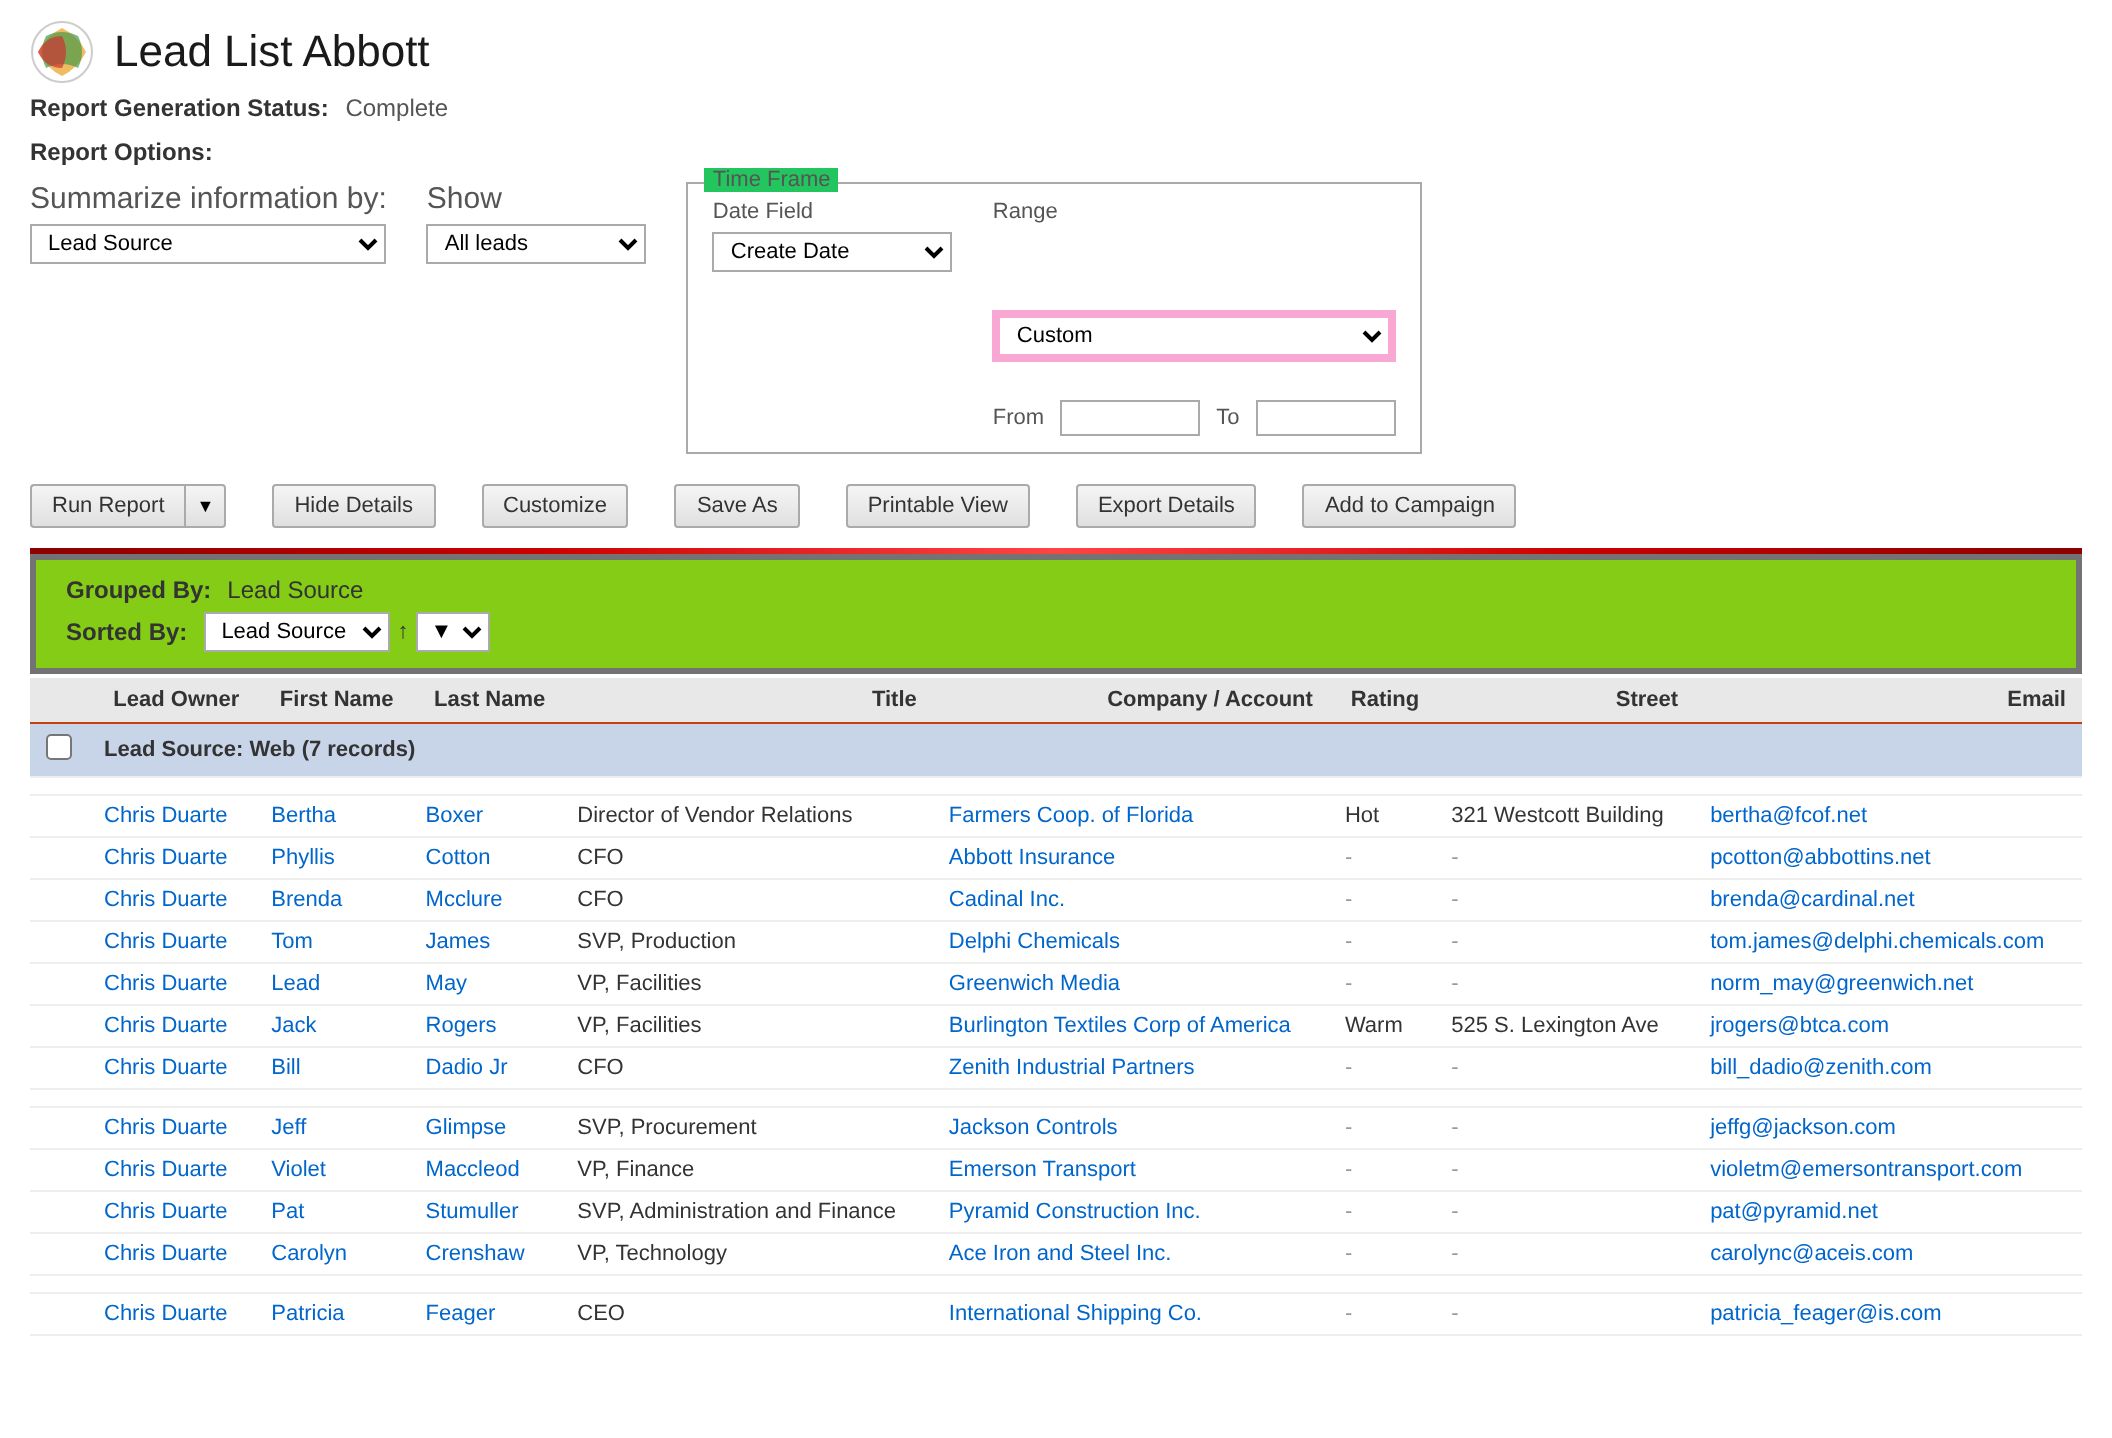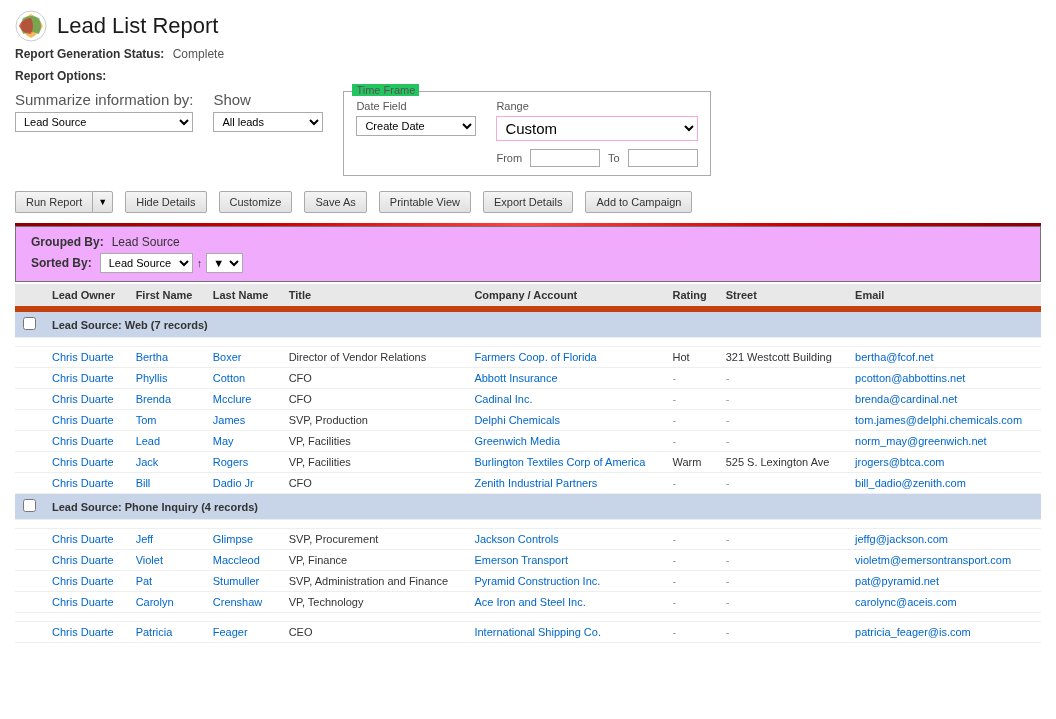--- a/index.html
+++ b/index.html
@@ -18,65 +18,65 @@
     .option-group { display: flex; flex-direction: column; gap: 4px; }
     .option-group label { font-size: 15px; color: #555; }
     .option-group select { font-size: 11px; padding: 2px 4px; border: 1px solid #aaa; background: #fff; min-width: 110px; }
     
     .timeframe-box { border: 1px solid #aaa; padding: 8px 12px; position: relative; }
     .timeframe-legend { position: absolute; top: -8px; left: 8px; background: #22c55e; padding: 0 4px; font-size: 11px; color: #555; }
     .timeframe-inner { display: flex; gap: 20px; align-items: flex-start; }
     .timeframe-field { display: flex; flex-direction: column; gap: 4px; }
     .timeframe-field label { font-size: 11px; color: #555; }
     .timeframe-field select { font-size: 11px; padding: 2px 4px; border: 1px solid #aaa; background: #fff; min-width: 120px; }
-    .range-group { display: flex; flex-direction: column; gap: 4px; }
+    .range-group { display: flex; flex-direction: column; gap: 15px; }
     .range-group label { font-size: 11px; color: #555; }
-    .range-group select { font-size: 15px; padding: 2px 4px; border: 1px solid #f9a8d4; background: #fff; min-width: 130px; }
+    .range-group select { font-size: 11px; padding: 2px 4px; border: 4px solid #f9a8d4; background: #fff; min-width: 130px; margin-top: 28px; }
     .from-to-row { display: flex; gap: 8px; align-items: center; margin-top: 4px; }
     .from-to-row label { font-size: 11px; color: #555; }
     .from-to-row input { width: 70px; font-size: 11px; padding: 2px 4px; border: 1px solid #aaa; }
     
-    .toolbar { display: flex; gap: 12px; margin-bottom: 10px; flex-wrap: wrap; }
+    .toolbar { display: flex; gap: 23px; margin-bottom: 10px; flex-wrap: wrap; }
     .btn { font-size: 11px; padding: 4px 10px; border: 1px solid #aaa; background: linear-gradient(to bottom, #f5f5f5, #e0e0e0); cursor: pointer; color: #333; border-radius: 2px; }
     .btn-split { display: flex; align-items: stretch; }
     .btn-split .btn-main { border-right: none; border-radius: 2px 0 0 2px; }
     .btn-split .btn-arrow { padding: 4px 5px; border-radius: 0 2px 2px 0; font-size: 9px; border: 1px solid #aaa; background: linear-gradient(to bottom, #f5f5f5, #e0e0e0); cursor: pointer; }
     
     .red-divider { height: 3px; background: linear-gradient(to right, #8b0000, #cc0000, #ff4444, #cc0000, #8b0000); margin-bottom: 0; }
     
-    .grouping-panel { background: #f0abfc; border: 1px solid #737373; padding: 8px 15px; margin-bottom: 2px; }
+    .grouping-panel { background: #84cc16; border: 3px solid #737373; padding: 8px 15px; margin-bottom: 2px; }
     .grouping-row { display: flex; align-items: center; gap: 8px; margin-bottom: 4px; font-size: 12px; }
     .grouping-row:last-child { margin-bottom: 0; }
     .grouping-key { font-weight: bold; color: #333; }
     .grouping-value { color: #333; }
     .sort-select { display: flex; align-items: center; gap: 4px; }
     .sort-select select { font-size: 11px; padding: 2px 4px; border: 1px solid #aaa; background: #fff; }
     .sort-arrow { font-size: 11px; color: #333; }
     
     .data-table { width: 100%; border-collapse: collapse; font-size: 11px; }
-    .data-table th { background: #e8e8e8; padding: 5px 8px; text-align: left; font-weight: bold; color: #333; border-bottom: 6px solid #c2410c; white-space: nowrap; }
+    .data-table th { background: #e8e8e8; padding: 5px 8px; text-align: right; font-weight: bold; color: #333; border-bottom: 1px solid #c2410c; white-space: nowrap; }
     .data-table td { padding: 4px 8px; border-bottom: 1px solid #eee; vertical-align: middle; }
     .group-header td { background: #c8d4e8; font-weight: bold; padding: 5px 8px; }
     .data-table a { color: #0066cc; text-decoration: none; }
     .checkbox-col { width: 20px; }
     .data-table input[type="checkbox"] { margin: 0; }
     
     .dash { color: #999; }
   </style>
 </head>
 <body>
 
 <div class="page-header">
   <svg class="logo" viewBox="0 0 32 32">
     <circle cx="16" cy="16" r="15" fill="#fff" stroke="#ccc" stroke-width="1"></circle>
     <path d="M16 4 Q24 8 28 16 Q24 24 16 28 Q8 24 4 16 Q8 8 16 4Z" fill="#e8a020" opacity="0.7"></path>
     <path d="M8 8 Q16 4 24 8 Q28 16 24 24 Q16 20 8 24 Q4 16 8 8Z" fill="#4a9a4a" opacity="0.7"></path>
     <path d="M4 16 Q8 8 16 8 Q20 16 16 24 Q8 24 4 16Z" fill="#cc3333" opacity="0.7"></path>
   </svg>
-  <h1 class="page-title">Lead List Report</h1>
+  <h1 class="page-title">Lead List Abbott</h1>
 </div>
 
 <div class="status-row">
   <span class="status-label">Report Generation Status:</span>
   <span class="status-value">Complete</span>
 </div>
 
 <div style="font-weight:bold; font-size:12px; margin-bottom:8px;">Report Options:</div>
 
 <div class="options-row">
@@ -263,24 +263,20 @@
       <td></td>
       <td><a href="#">Chris Duarte</a></td>
       <td><a href="#">Bill</a></td>
       <td><a href="#">Dadio Jr</a></td>
       <td>CFO</td>
       <td><a href="#">Zenith Industrial Partners</a></td>
       <td><span class="dash">-</span></td>
       <td><span class="dash">-</span></td>
       <td><a href="#">bill_dadio@zenith.com</a></td>
     </tr>
-      <tr class="group-header">
-        <td><input type="checkbox" style=""></td>
-        <td colspan="8">Lead Source: Phone Inquiry (4 records)</td>
-      </tr>
       <tr>
         <td colspan="9" style="height:4px; background:#fff;"></td>
       </tr>
       <tr>
       <td></td>
       <td><a href="#">Chris Duarte</a></td>
       <td><a href="#">Jeff</a></td>
       <td><a href="#">Glimpse</a></td>
       <td>SVP, Procurement</td>
       <td><a href="#">Jackson Controls</a></td>

